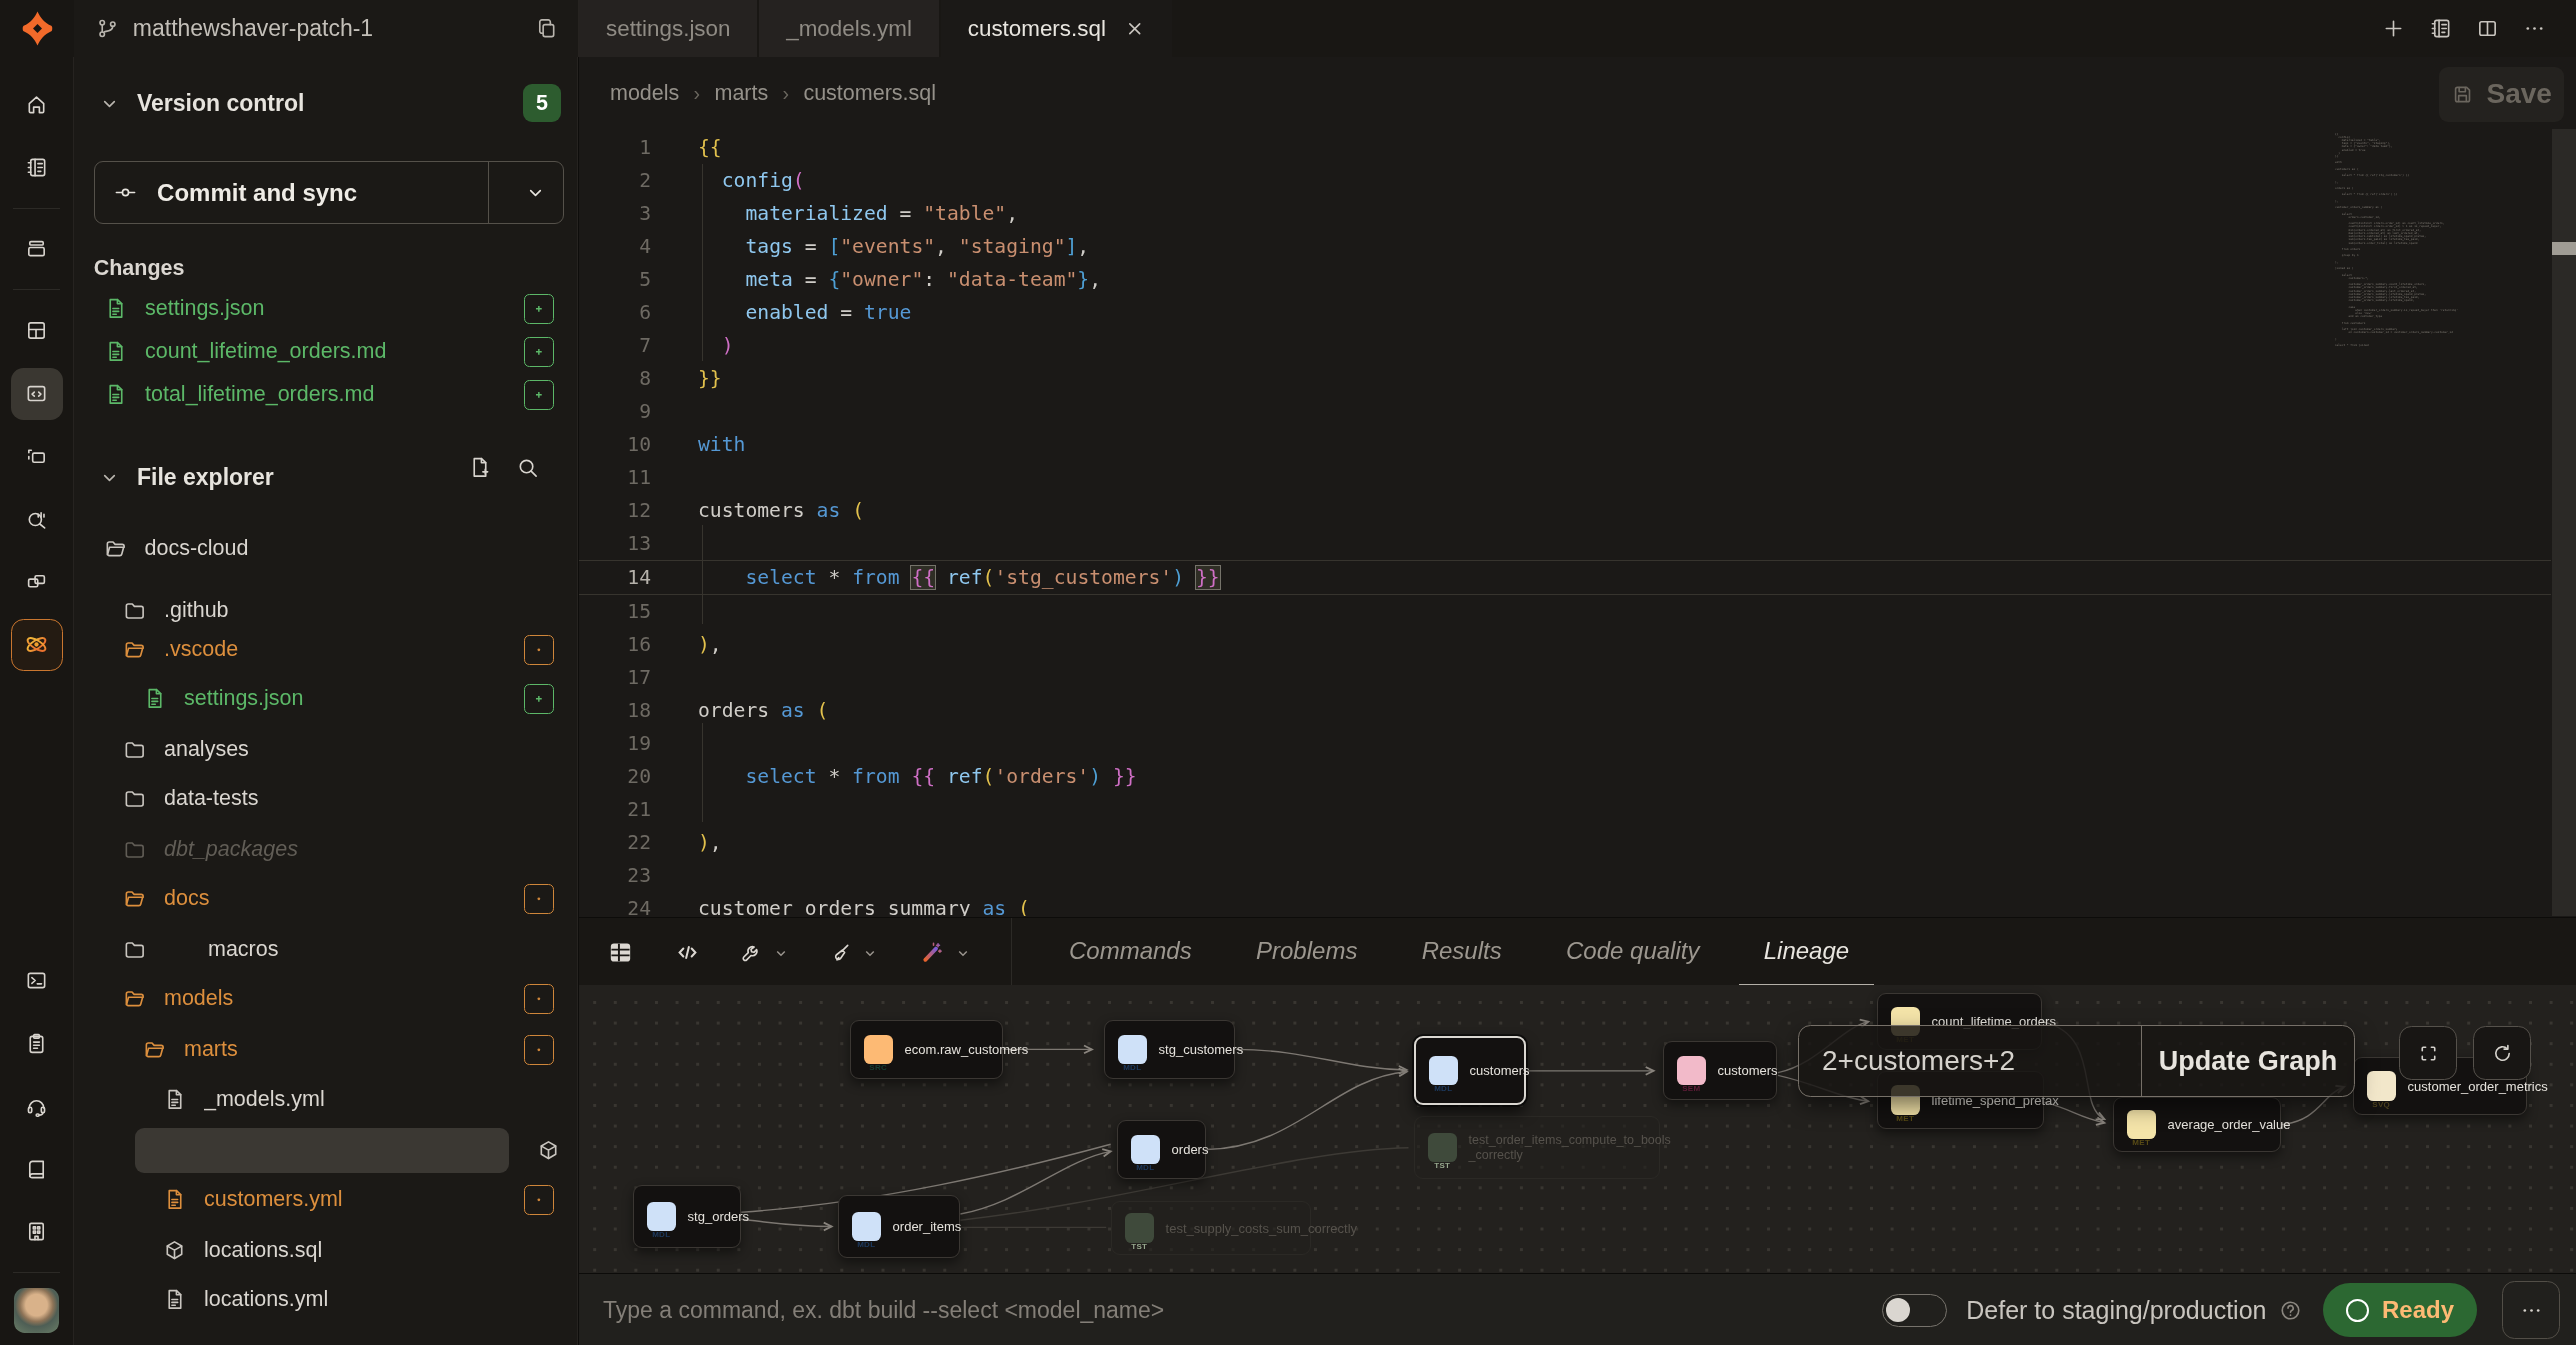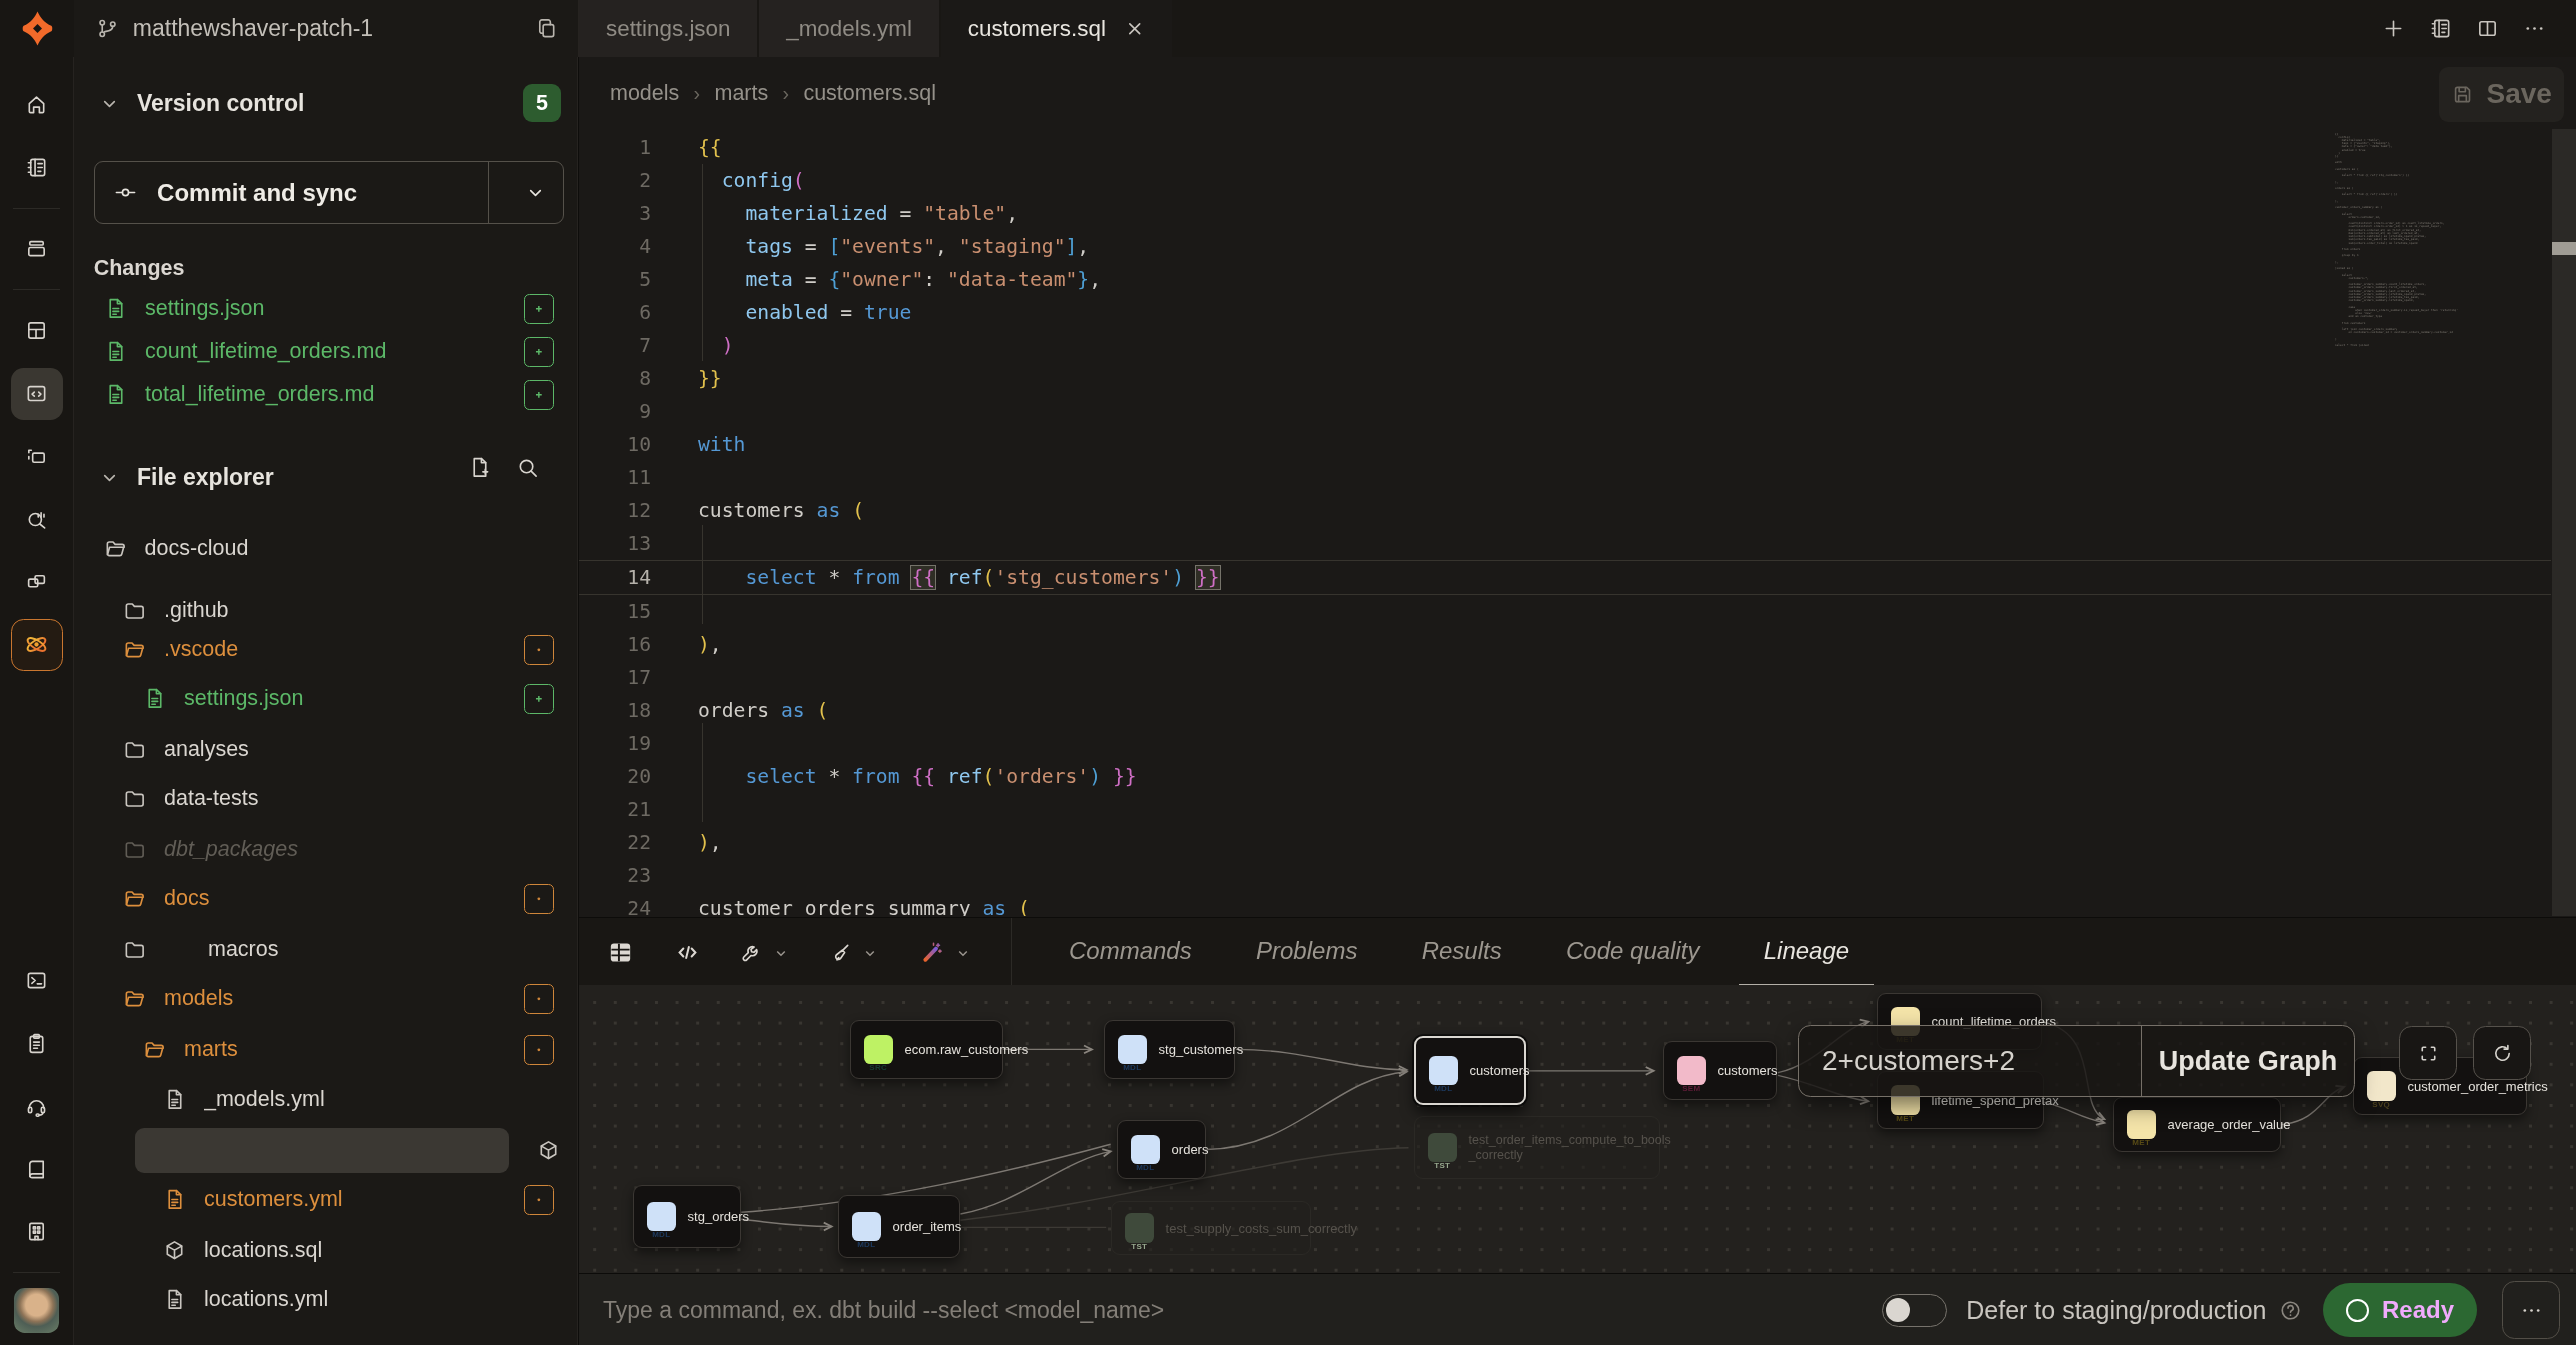--- a/index.html
+++ b/index.html
@@ -100,39 +100,39 @@
   .node{position:absolute;background:#131110;border:1.3px solid #3b3733;border-radius:9px;display:flex;align-items:center;
     padding:0 12.5px;box-sizing:border-box;gap:11.6px;box-shadow:0 4.5px 10.7px rgba(0,0,0,.45);z-index:2;cursor:pointer;}
   .node .nlabel{font-size:13px;color:#e5e2dc;white-space:nowrap;}
   .node.selected{border:2.2px solid #dad7d1;box-shadow:0 0 0 1.8px rgba(0,0,0,.6),0 7.2px 14.3px rgba(0,0,0,.6);}
   .node.dim{background:rgba(33,31,28,.6);border-color:#2b2925;box-shadow:none;z-index:1;}
   .node.dim .nlabel{color:#56524c;}
   .node.wrap .nlabel{white-space:normal;width:183px;font-size:12.5px;line-height:15px;}
   .badge{width:29.5px;height:29.5px;border-radius:6.3px;display:flex;flex-direction:column;align-items:center;justify-content:center;flex:0 0 29.5px;gap:36px;}
   .badge svg{width:13.4px;height:12.5px;}
   .badge i{font-style:normal;font-size:8px;font-weight:700;line-height:9px;letter-spacing:0.3px;}
-  .t-SRC{background:#bef264;color:#173f33;align-items:center;} .t-MDL{background:#cfe1f8;color:#1d3a5f;}
+  .t-SRC{background:#fdba74;color:#173f33;align-items:center;} .t-MDL{background:#cfe1f8;color:#1d3a5f;}
   .t-SEM{background:#f2bac9;color:#5f1d38;} .t-MET{background:#f4e4a9;color:#574a15;}
   .t-SVQ{background:#f2e7ca;color:#4a3f1d;} .t-TST{background:#3f4a3b;color:#97a88e;}
   #lin-search{position:absolute;left:1219px;top:40px;width:555px;height:70px;background:rgba(24,22,19,.84);
     border:1.8px solid #767068;border-radius:12.5px;display:flex;align-items:stretch;z-index:3;box-shadow:0 9px 21.5px rgba(0,0,0,.5);}
   #lin-query{flex:1;display:flex;align-items:center;padding-left:23px;font-size:28px;color:#d5d2cc;}
   #lin-sep{width:0;border-left:1.8px solid #767068;}
   #lin-update{width:212px;display:flex;align-items:center;justify-content:center;font-size:27px;font-weight:600;color:#e7e4de;cursor:pointer;}
   .lin-btn{position:absolute;top:41px;width:58px;height:54px;background:#181614;border:1.8px solid #55514b;border-radius:12.5px;
     display:flex;align-items:center;justify-content:center;color:#d5d2cc;z-index:4;cursor:pointer;box-sizing:border-box;}
 
   
   #status-bar{position:absolute;left:0;top:1216px;width:1997px;height:72px;background:#21201d;border-top:1.8px solid #0c0b09;display:flex;align-items:center;}
   #cmd-input{margin-left:24px;font-size:23px;color:#847f78;flex:1;cursor:text;}
   #toggle{width:65px;height:33px;border:1.3px solid #77736c;border-radius:18px;position:relative;margin-right:19.7px;cursor:pointer;flex:0 0 65px;box-sizing:border-box;}
   #toggle .knob{position:absolute;left:3.6px;top:3.1px;width:24px;height:24px;border-radius:50%;background:#dad6d0;}
   #defer-label{font-size:25px;color:#c9c5bf;margin-right:12.5px;white-space:nowrap;}
   #help-icn{color:#8a867f;margin-right:21.5px;}
-  #ready-pill{height:54px;padding:0 23px;background:#2c6832;border-radius:29px;display:flex;align-items:center;gap:12.5px;color:#f0abfc;
+  #ready-pill{height:54px;padding:0 23px;background:#2c6832;border-radius:29px;display:flex;align-items:center;gap:12.5px;color:#fdba74;
     font-size:24px;font-weight:700;margin-right:25px;cursor:pointer;}
   #ready-ring{width:23px;height:23px;border:2.7px solid #fff;border-radius:50%;box-sizing:border-box;}
   #more-btn{width:58px;height:58px;border:1.8px solid #524e47;border-radius:12.5px;display:flex;align-items:center;justify-content:center;
     margin-right:16px;color:#d6d2cc;cursor:pointer;box-sizing:border-box;}
 </style>
 </head>
 <body>
 
 <div id="logo-cell" class="abs">
   <svg width="39" height="39" viewBox="0 0 48 48">

